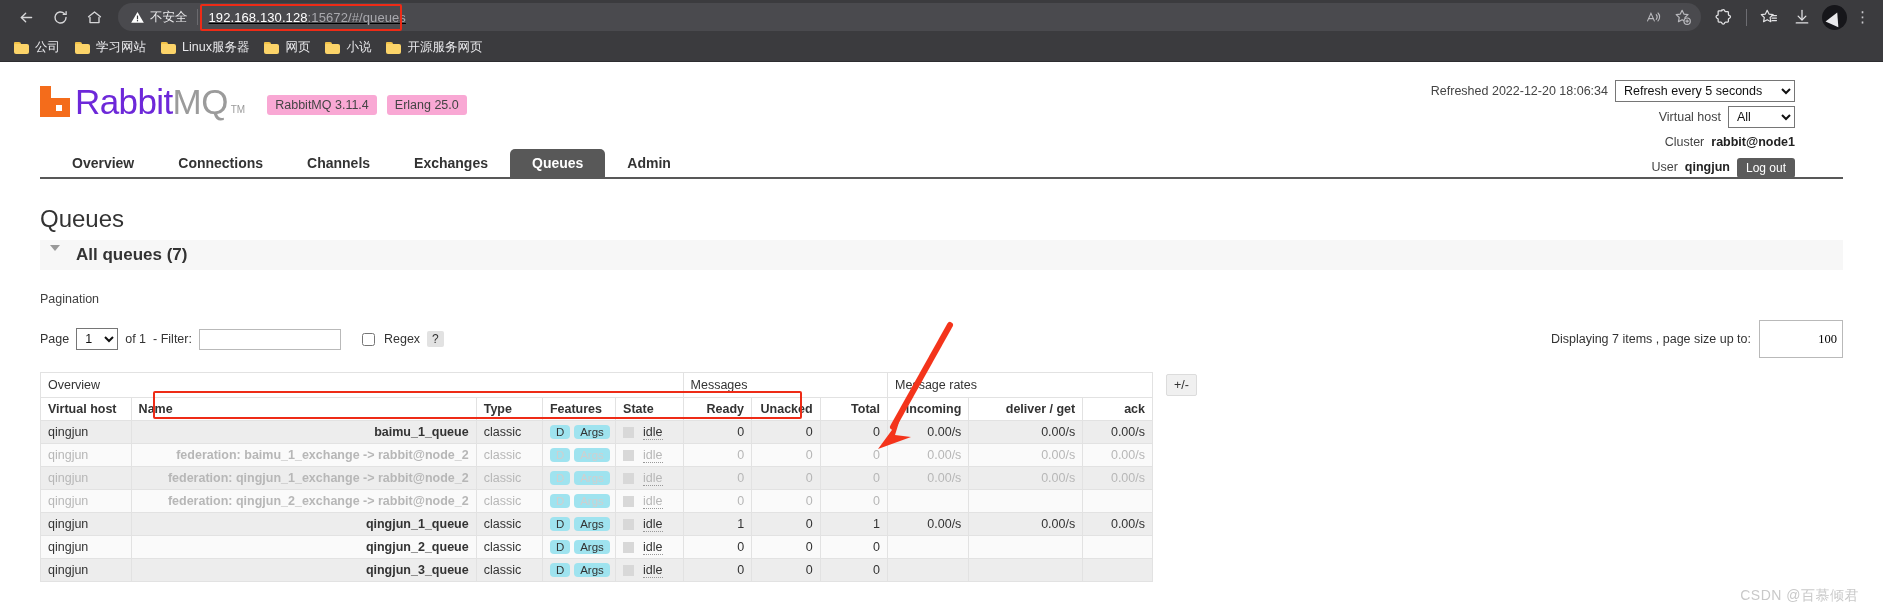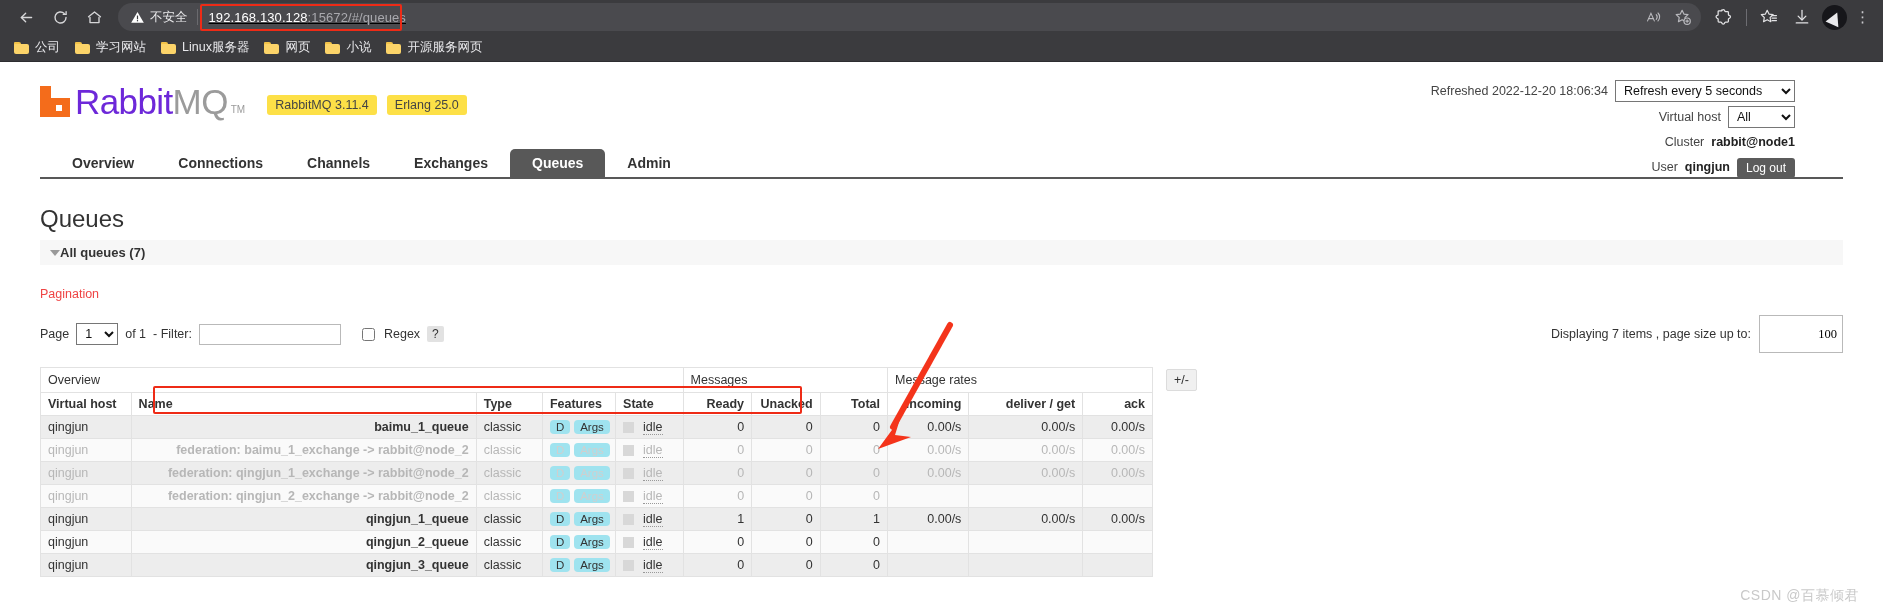--- a/index.html
+++ b/index.html
@@ -203,21 +203,21 @@
     line-height: 1;
   }
   .logo-text .rabbit { color: #6d28d9; }
   .logo-text .mq { color: #9b9b9b; }
   .tm {
     font-size: 10px; color: #9b9b9b; align-self: flex-end;
     margin-left: 3px; margin-bottom: 4px;
   }
   .ver-badges { display: flex; gap: 10px; align-items: center; margin-left: 22px; margin-top: 11px;}
   .ver-badge {
-    background: #fde047;
+    background: #f9a8d4;
     color: #444;
     font-size: 12.5px;
     padding: 3px 8px;
     border-radius: 3px;
     white-space: nowrap;
   }
 
   .header-right {
     position: absolute;
     right: 48px;
@@ -284,37 +284,37 @@
   .page-title {
     font-size: 24px;
     color: #333;
     font-weight: normal;
     margin: 0 0 7px 0;
     letter-spacing: 0px;
   }
   .section-bar {
     background: #f7f7f7;
     padding: 5px 8px 5px 10px;
-    font-size: 13px;
+    font-size: 17px;
     font-weight: bold;
     color: #333;
     display: flex;
-    align-items: center;
-    gap: 0;
+    align-items: flex-start;
+    gap: 16px;
     cursor: pointer;
   }
   .tri-down {
     width: 0; height: 0;
     border-left: 5.5px solid transparent;
     border-right: 5.5px solid transparent;
     border-top: 6px solid #999;
   }
   .pagination-label {
     font-size: 12.5px;
-    color: #ef4444;
+    color: #404040;
     margin-top: 22px;
   }
   .pag-controls {
     display: flex;
     align-items: center;
     gap: 7px;
     margin-top: 22px;
     font-size: 12.5px;
     color: #333;
     position: relative;

